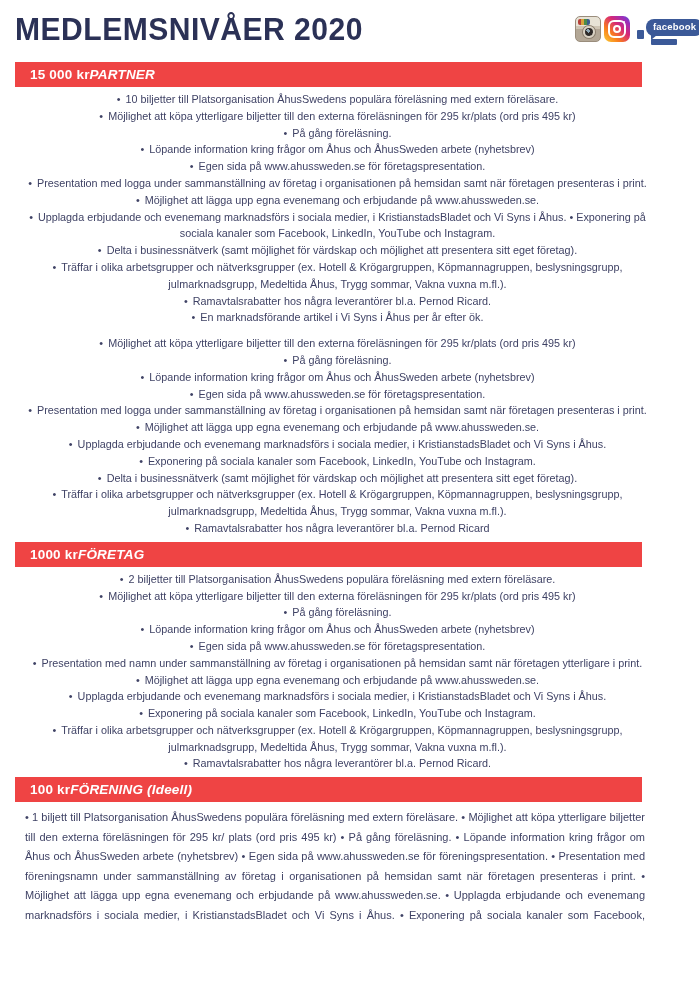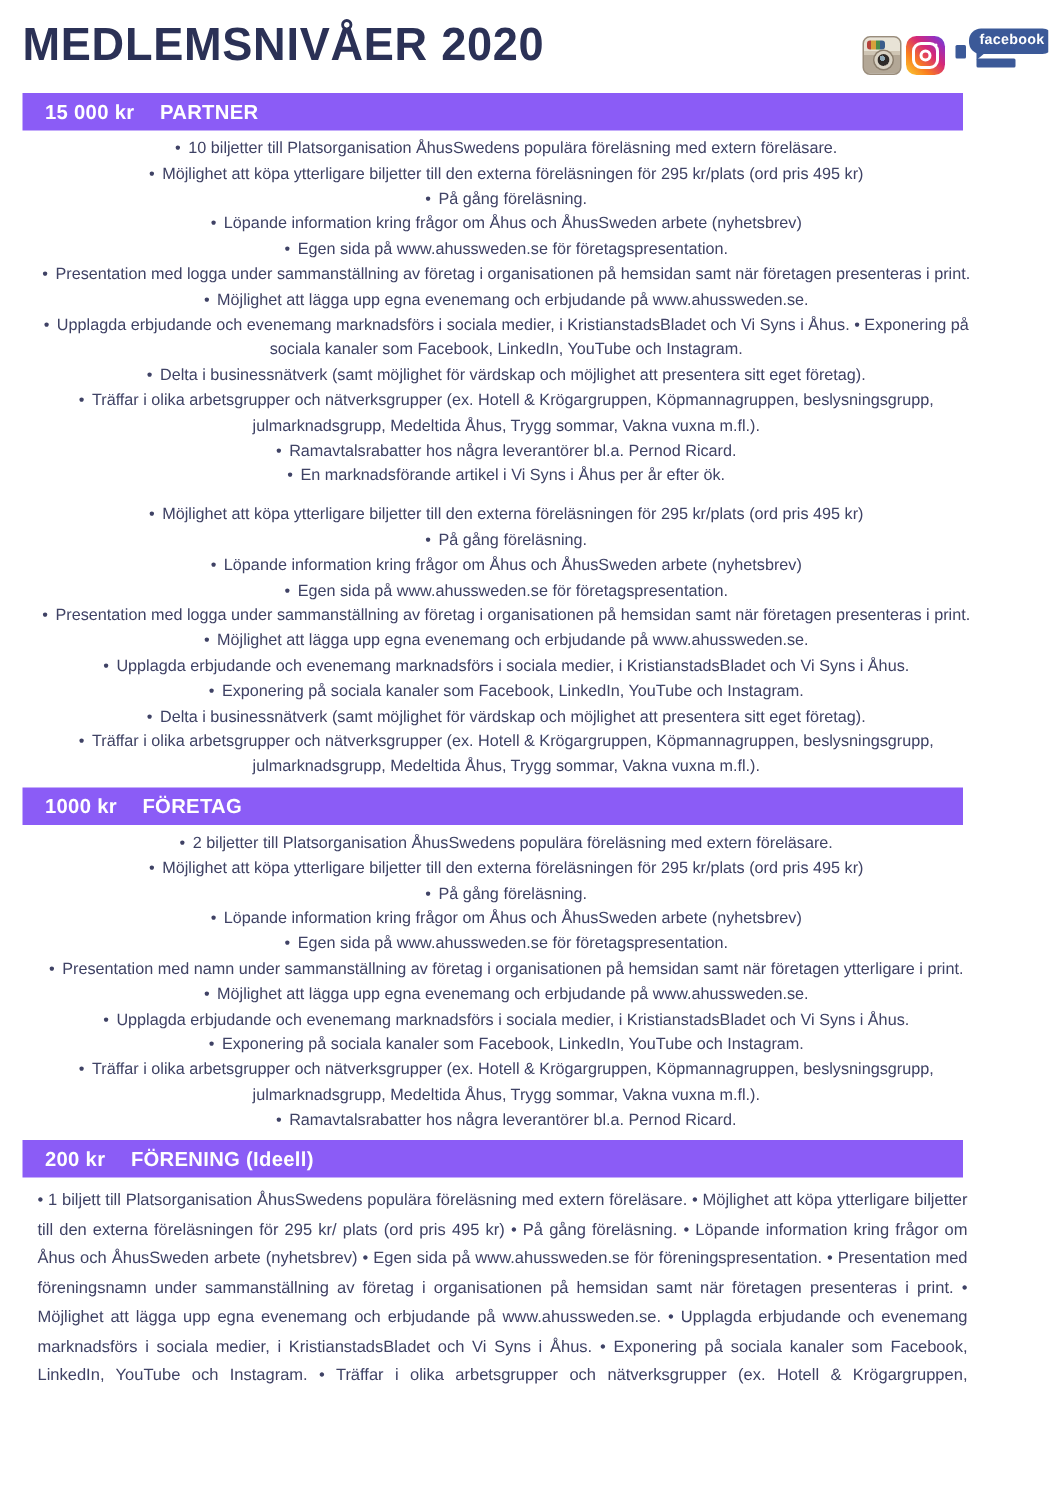--- a/index.html
+++ b/index.html
@@ -13,21 +13,21 @@
   }
   
   .header{position:relative;height:62px;}
   .title{
     position:absolute;left:15px;top:12px;
     font-size:31px;font-weight:700;letter-spacing:.5px;
     color:#2b3156;
     transform:scaleX(.97);transform-origin:left center;
     white-space:nowrap;
   }
-  .social{position:absolute;right:4px;top:16px;display:flex;align-items:flex-end;gap:3px;}
+  .social{position:absolute;right:4px;top:16px;display:flex;align-items:flex-start;gap:3px;}
   
   .ig-old{
     position:relative;width:26px;height:26px;border-radius:5px;
     background:linear-gradient(#e8e3d6 0 9px,#cfc5b4 9px 12px,#b3a796 12px 100%);
     border:1px solid #9a8d7c;box-sizing:border-box;
   }
   .ig-old .stripe{
     position:absolute;left:2px;top:2px;width:12px;height:6px;border-radius:2px;
     background:linear-gradient(90deg,#b5413a 0 25%,#d8a13b 25% 50%,#4c8c4a 50% 75%,#3b5d8c 75% 100%);
   }
@@ -63,25 +63,25 @@
   .fb-bubble:after{
     content:"";position:absolute;left:5px;bottom:-4px;
     border-left:6px solid #3b5998;border-bottom:5px solid transparent;
   }
   .fb-strip{
     position:absolute;left:14px;top:23px;width:26px;height:6px;background:#3b5998;border-radius:1px;
   }
   
   .section{margin:0 0 0 15px;}
   .bar{
-    width:627px;height:25px;background:#8b5cf6;color:#ffffff;
+    width:627px;height:25px;background:#ef4444;color:#ffffff;
     display:flex;align-items:center;box-sizing:border-box;padding:0 15px;
     font-size:13.5px;font-weight:700;letter-spacing:.2px;
   }
-  .bar .tier-name{margin-left:17px;}
+  .bar .tier-name{margin-left:0;font-style:italic;}
   .bullets{
     margin:0;padding:4px 0 5px 10px;width:625px;
     font-size:10.8px;line-height:16.8px;color:#3f4265;
   }
   .bullet{display:block;text-align:center;}
   .bullet:before{content:"•";margin-right:5px;}
   .para{
     margin:6px 0 0 10px;width:620px;
     font-size:11px;line-height:19.5px;color:#3f4265;
     text-align:justify;
@@ -140,20 +140,21 @@
         <div class="bullet">Möjlighet att köpa ytterligare biljetter till den externa föreläsningen för 295 kr/plats (ord pris 495 kr)</div>
         <div class="bullet">På gång föreläsning.</div>
         <div class="bullet">Löpande information kring frågor om Åhus och ÅhusSweden arbete (nyhetsbrev)</div>
         <div class="bullet">Egen sida på www.ahussweden.se för företagspresentation.</div>
         <div class="bullet">Presentation med logga under sammanställning av företag i organisationen på hemsidan samt när företagen presenteras i print.</div>
         <div class="bullet">Möjlighet att lägga upp egna evenemang och erbjudande på www.ahussweden.se.</div>
         <div class="bullet">Upplagda erbjudande och evenemang marknadsförs i sociala medier, i KristianstadsBladet och Vi Syns i Åhus.</div>
         <div class="bullet">Exponering på sociala kanaler som Facebook, LinkedIn, YouTube och Instagram.</div>
         <div class="bullet">Delta i businessnätverk (samt möjlighet för värdskap och möjlighet att presentera sitt eget företag).</div>
         <div class="bullet">Träffar i olika arbetsgrupper och nätverksgrupper (ex. Hotell &amp; Krögargruppen, Köpmannagruppen, beslysningsgrupp, julmarknadsgrupp, Medeltida Åhus, Trygg sommar, Vakna vuxna m.fl.).</div>
+        <div class="bullet">Ramavtalsrabatter hos några leverantörer bl.a. Pernod Ricard</div>
       </div>
   </div>
 
   <div class="section">
     <div class="bar">
       <span class="tier-price">1000 kr</span>
       <span class="tier-name">FÖRETAG</span>
     </div>
     <div class="bullets">
 
@@ -166,19 +167,19 @@
         <div class="bullet">Möjlighet att lägga upp egna evenemang och erbjudande på www.ahussweden.se.</div>
         <div class="bullet">Upplagda erbjudande och evenemang marknadsförs i sociala medier, i KristianstadsBladet och Vi Syns i Åhus.</div>
         <div class="bullet">Exponering på sociala kanaler som Facebook, LinkedIn, YouTube och Instagram.</div>
         <div class="bullet">Träffar i olika arbetsgrupper och nätverksgrupper (ex. Hotell &amp; Krögargruppen, Köpmannagruppen, beslysningsgrupp, julmarknadsgrupp, Medeltida Åhus, Trygg sommar, Vakna vuxna m.fl.).</div>
         <div class="bullet">Ramavtalsrabatter hos några leverantörer bl.a. Pernod Ricard.</div>
       </div>
   </div>
 
   <div class="section">
     <div class="bar">
-      <span class="tier-price">200 kr</span>
+      <span class="tier-price">100 kr</span>
       <span class="tier-name">FÖRENING (Ideell)</span>
     </div>
     <div class="para">• 1 biljett till Platsorganisation ÅhusSwedens populära föreläsning med extern föreläsare. • Möjlighet att köpa ytterligare biljetter till den externa föreläsningen för 295 kr/ plats (ord pris 495 kr) • På gång föreläsning. • Löpande information kring frågor om Åhus och ÅhusSweden arbete (nyhetsbrev) • Egen sida på www.ahussweden.se för föreningspresentation. • Presentation med föreningsnamn under sammanställning av företag i organisationen på hemsidan samt när företagen presenteras i print. • Möjlighet att lägga upp egna evenemang och erbjudande på www.ahussweden.se. • Upplagda erbjudande och evenemang marknadsförs i sociala medier, i KristianstadsBladet och Vi Syns i Åhus. • Exponering på sociala kanaler som Facebook, LinkedIn, YouTube och Instagram. • Träffar i olika arbetsgrupper och nätverksgrupper (ex. Hotell &amp; Krögargruppen, Köpmannagruppen, beslysningsgrupp, julmarknadsgrupp, Medeltida ÅhusBig Bang, Trygg sommar, Vakna vuxna m.fl.)</div>
   </div>
 
 </div>
 
 </body></html>

